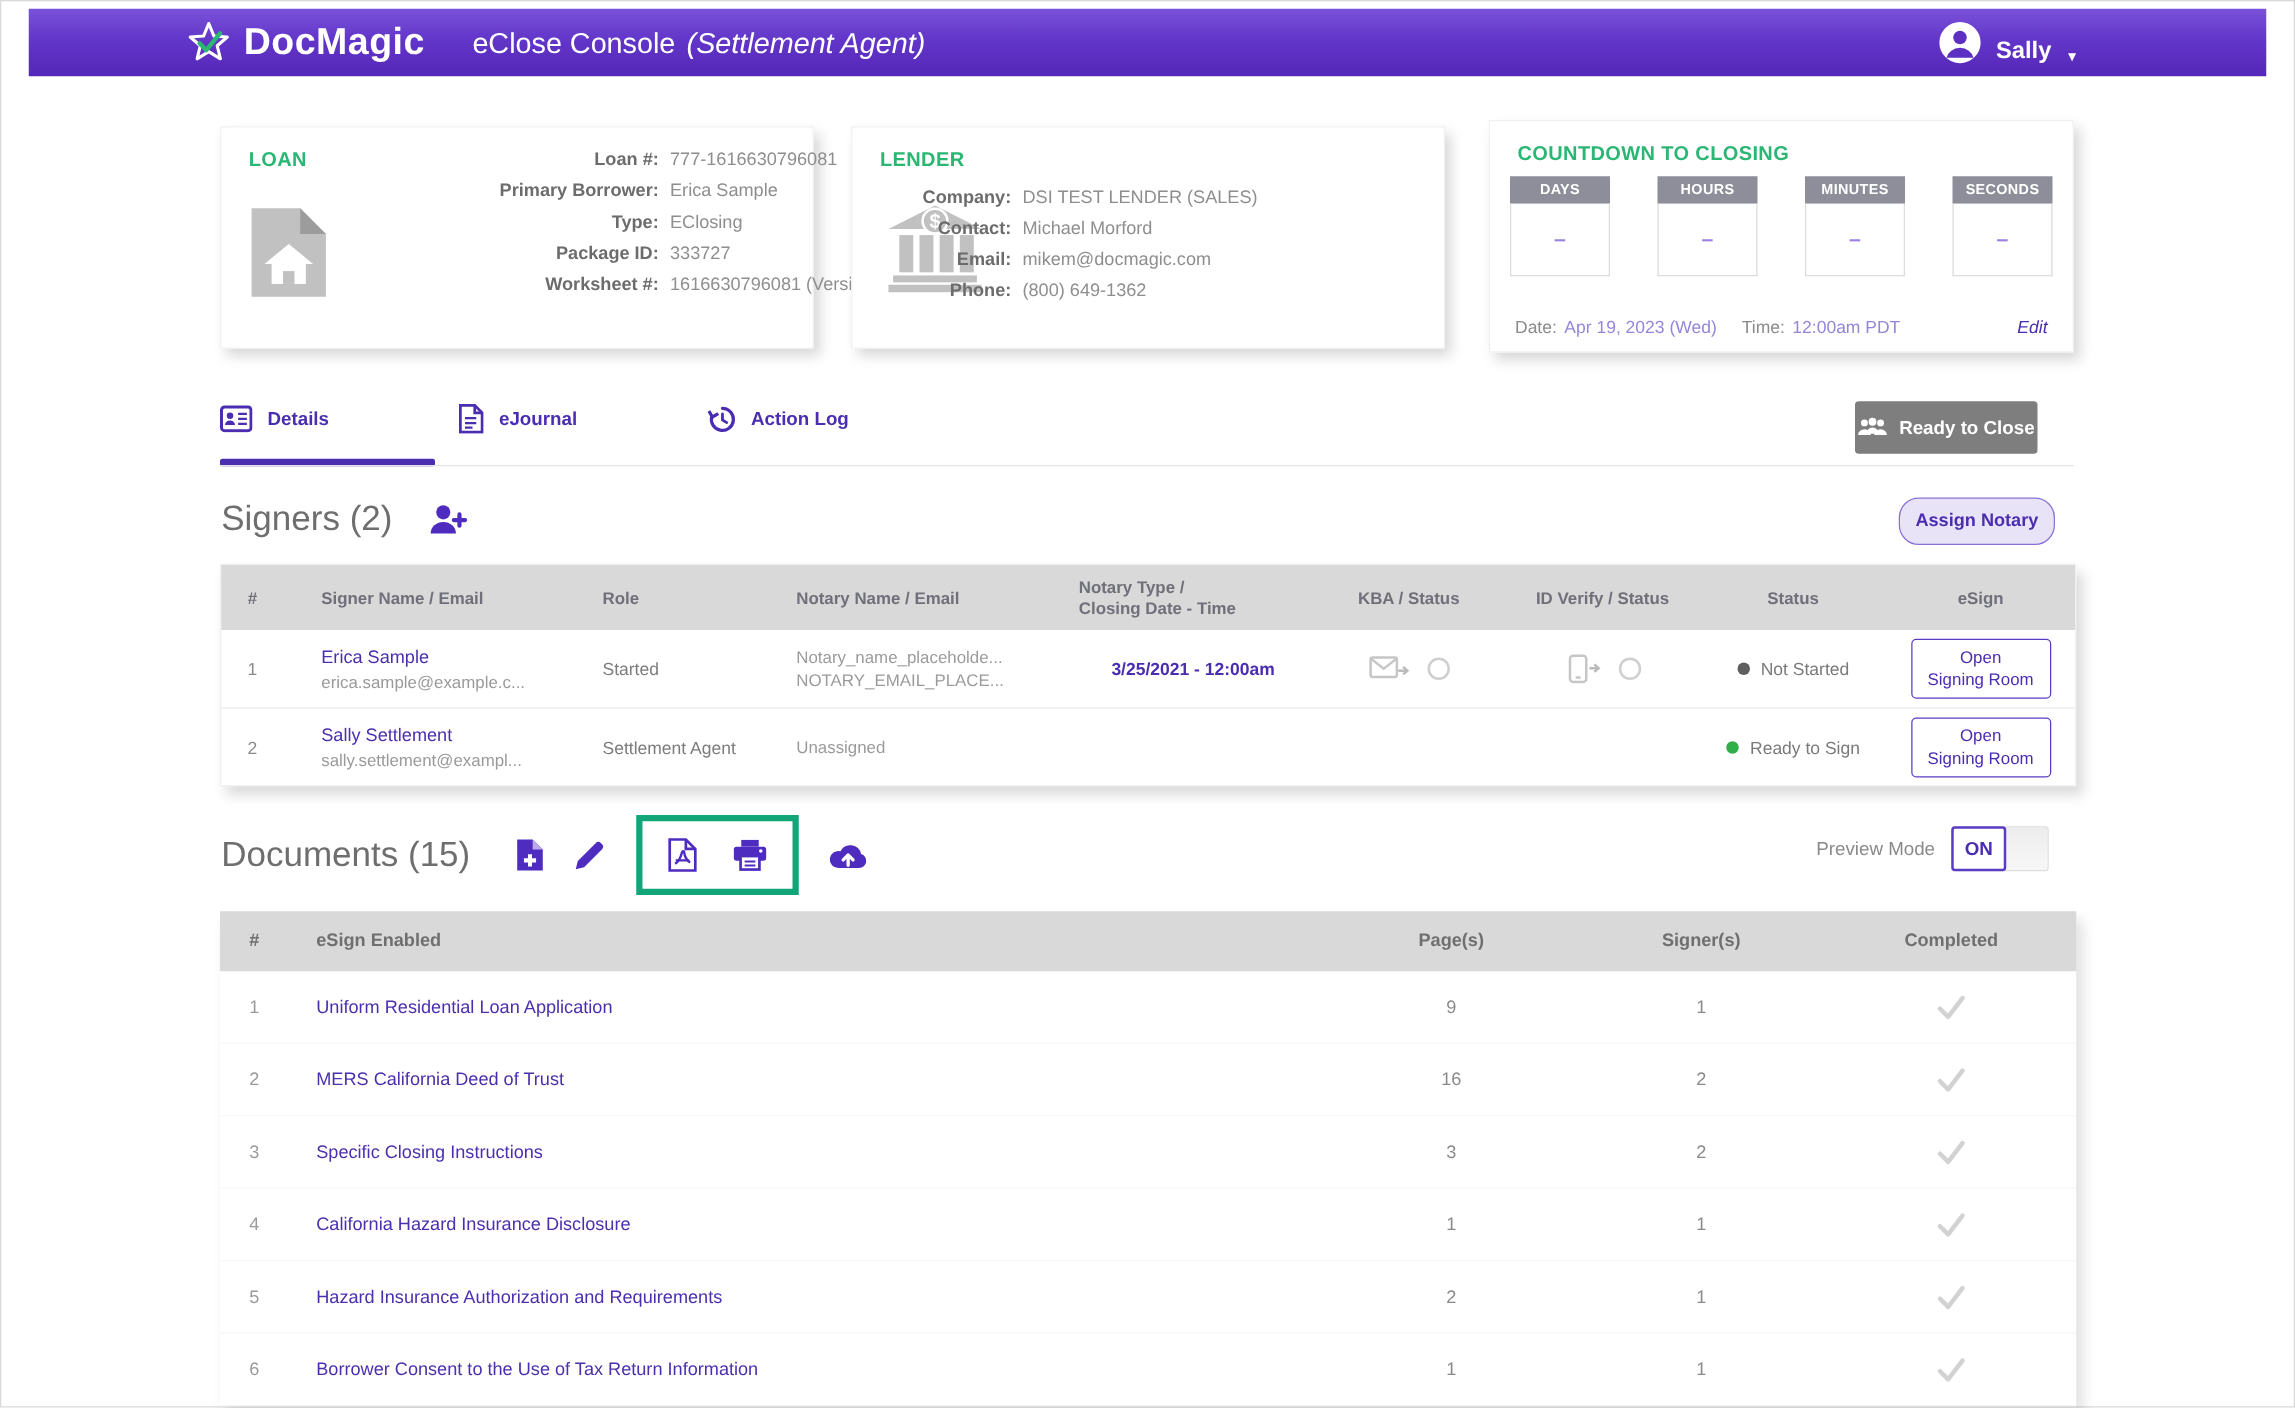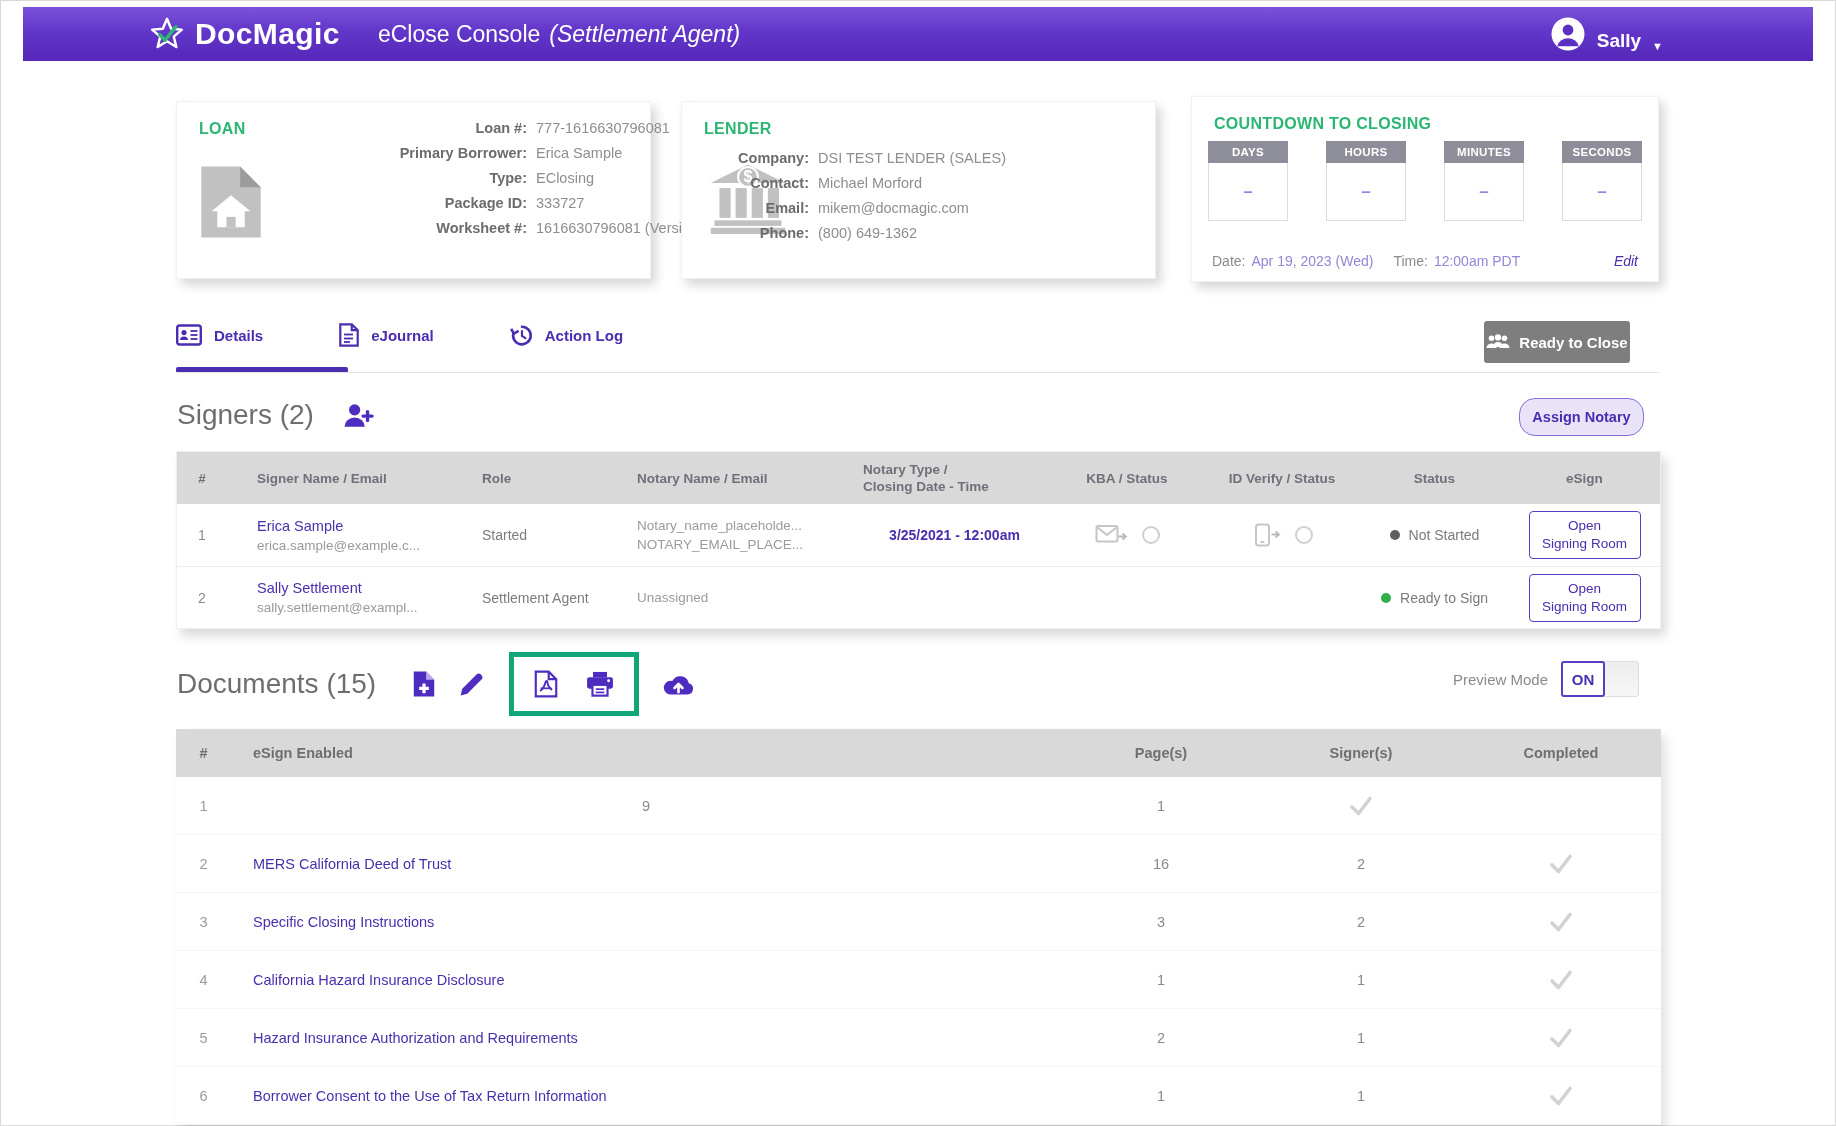--- a/index.html
+++ b/index.html
@@ -39,21 +39,21 @@
   .unit .ubody{height:58px;background:#fff;border:1px solid #dcdcdc;border-top:none;display:flex;align-items:center;justify-content:center;color:#9b82e2;font-weight:bold;font-size:17px}
   .cd-date{position:absolute;left:20px;right:20px;bottom:12px;display:flex;align-items:center;gap:6px;font-size:14px}
   .cd-date .lbl{color:#8a8a8a}
   .cd-date .val{color:#9486d8}
   .cd-date .gap{width:8px}
   .edit-link{margin-left:auto;color:#4a2db0;font-style:italic;font-weight:normal;cursor:pointer}
 
   
   .tabs{position:absolute;left:175px;top:322px;display:flex;align-items:center}
   .tab{display:flex;align-items:center;gap:12px;color:#4a2db0;font-weight:bold;font-size:15px;cursor:pointer}
-  .tab+.tab{margin-left:76px}
+  .tab+.tab{margin-left:104px}
   .tab-underline{position:absolute;left:175px;top:366px;width:172px;height:6px;background:#4a2db0;border-radius:2px}
   .tabs-rule{position:absolute;left:175px;right:176px;top:371px;height:1px;background:#e4e4e4}
   .ready-btn{position:absolute;left:1483px;top:320px;width:146px;height:42px;background:#7e7e7e;border:none;border-radius:3px;
     color:#fff;font-weight:bold;font-size:15px;font-family:inherit;display:flex;align-items:center;justify-content:center;gap:9px;cursor:pointer}
 
   
   .section-h{position:absolute;color:#6e6e6e;font-size:28px;font-weight:normal;display:flex;align-items:center}
   .signers-h{left:176px;top:398px}
   .signers-h .tool{margin-left:28px}
   .tool{display:inline-flex;align-items:center;justify-content:center;cursor:pointer}
@@ -441,20 +441,21 @@
       <div class="c" style="text-align:center">#</div>
       <div class="c name">eSign Enabled</div>
       <div class="c" style="text-align:center">Page(s)</div>
       <div class="c" style="text-align:center">Signer(s)</div>
       <div class="c" style="text-align:center">Completed</div>
     </div>
     <div>
 
         <div class="doc-grid drow">
           <div class="num">1</div>
+          <div class="name"><a class="link">Uniform Residential Loan Application</a></div>
           <div class="ctr">9</div>
           <div class="ctr">1</div>
           <div class="chk">
             <svg width="24" height="22" viewBox="0 0 24 22">
               <path d="M3 12 L9.5 18.5 L21 3.5" fill="none" stroke="#d2d2d2" stroke-width="3.6" stroke-linecap="round" stroke-linejoin="round"></path>
             </svg>
           </div>
         </div>
 
         <div class="doc-grid drow">

